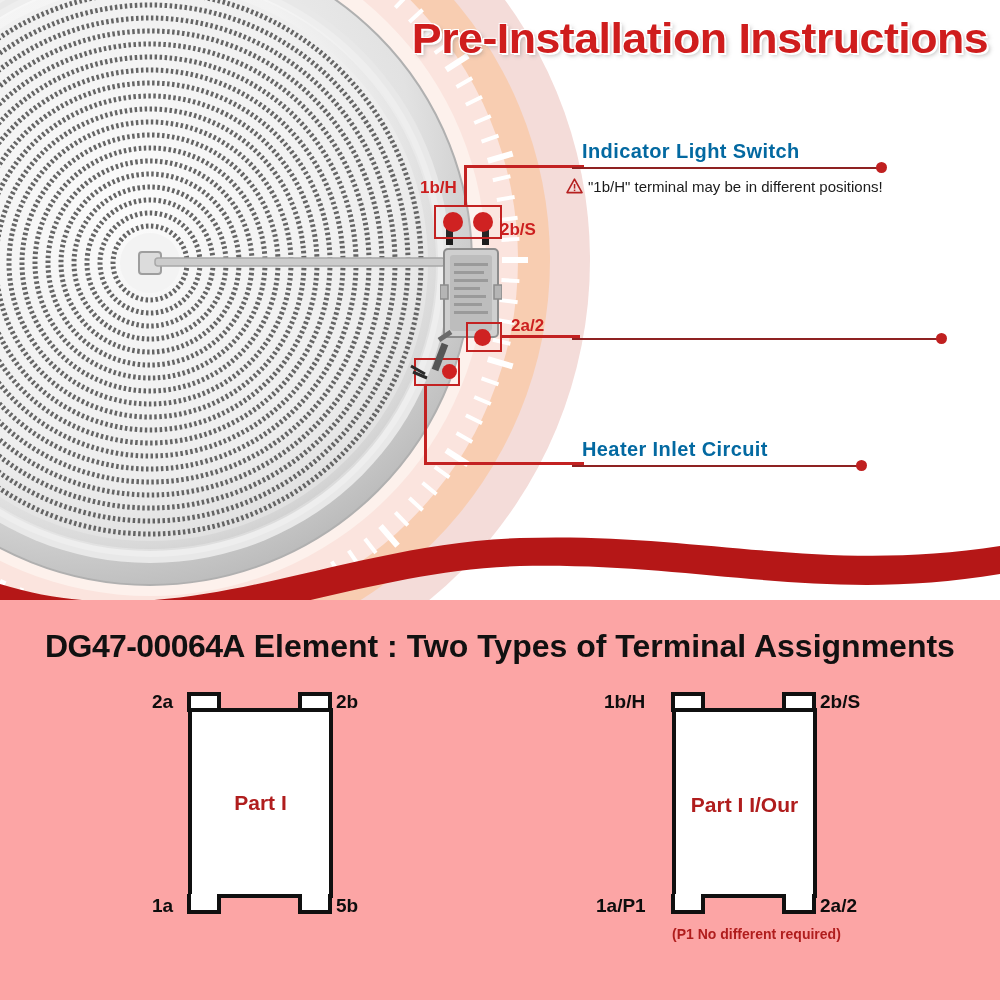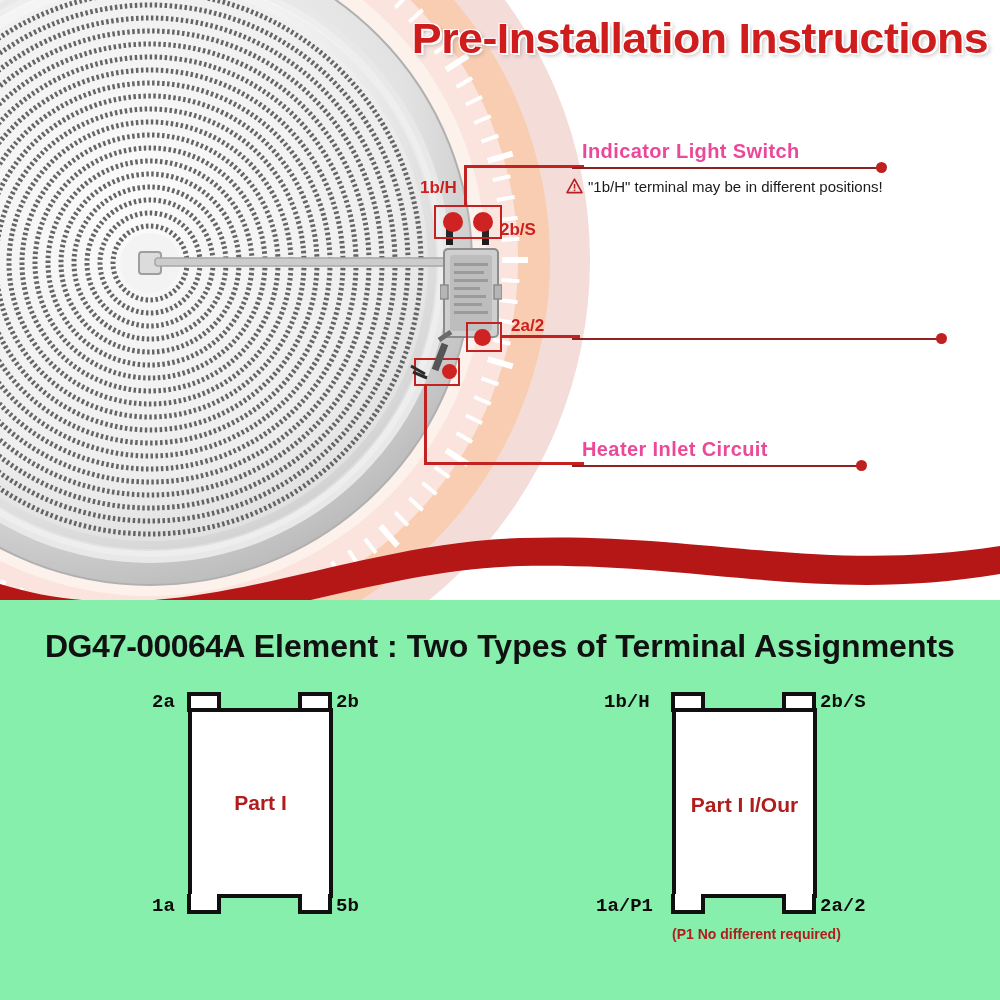--- a/index.html
+++ b/index.html
@@ -46,21 +46,21 @@
        2px 2px 0 #ffffff, -1px -1px 0 #ffffff,
        1px -1px 0 #ffffff, -1px 1px 0 #ffffff,
        3px 3px 4px rgba(120,120,120,.45);
     transform:scaleX(1.04); transform-origin:center;
   }
 
   
   .callout { position:absolute; }
   .callout-title {
     font-family:"Liberation Sans Narrow","Liberation Sans", sans-serif;
-    font-weight:bold; font-size:20px; color:#ec4899;
+    font-weight:bold; font-size:20px; color:#0369a1;
     letter-spacing:0.4px; white-space:nowrap;
   }
   .callout-rule {
     position:absolute; height:2px; background:#8e2222;
   }
   .callout-dot {
     position:absolute; width:11px; height:11px; border-radius:50%;
     background:#c02020;
   }
   .callout-note {
@@ -81,21 +81,21 @@
   .hl-dot {
     position:absolute; border-radius:50%; background:#cf2222;
   }
   .lead { position:absolute; background:#c32222; }
 
   
   .wave { position:absolute; left:0; top:500px; width:1000px; height:130px; }
 
   
   .bottom-section {
-    position:absolute; left:0; top:600px; width:1000px; height:400px; background:#86efac;
+    position:absolute; left:0; top:600px; width:1000px; height:400px; background:#fca5a5;
   }
   .section-heading {
     position:absolute; left:0; top:28px; width:1000px; text-align:center;
     white-space:nowrap;
     font-family:"Liberation Sans Narrow","Liberation Sans", sans-serif;
     font-size:32px; color:#111111; letter-spacing:0px;
   }
   .section-heading .pn { font-weight:bold; letter-spacing:-0.6px; }
   .section-heading .rest { font-weight:bold; }
 
@@ -108,21 +108,21 @@
   }
   .tab-top { border-bottom:none; }
   .tab-bot { border-top:none; }
   .part-name {
     position:absolute; width:100%; text-align:center;
     font-family:"Liberation Sans Narrow","Liberation Sans", sans-serif;
     font-weight:bold; font-size:21px; color:#b01d1d; white-space:nowrap;
   }
   .term-label {
     position:absolute;
-    font-family:Liberation Mono, monospace;
+    font-family:Liberation Sans, sans-serif;
     font-weight:bold; font-size:19px; color:#0d0d0d; white-space:nowrap;
   }
   .sub-note {
     position:absolute; width:100%; text-align:center;
     font-family:"Liberation Sans Narrow","Liberation Sans", sans-serif;
     font-weight:bold; font-size:14px; color:#b01d1d; white-space:nowrap;
   }
   .footer-caption {
     position:absolute; left:0; top:347px; width:1000px; text-align:center;
     font-family:"Liberation Sans", sans-serif;

